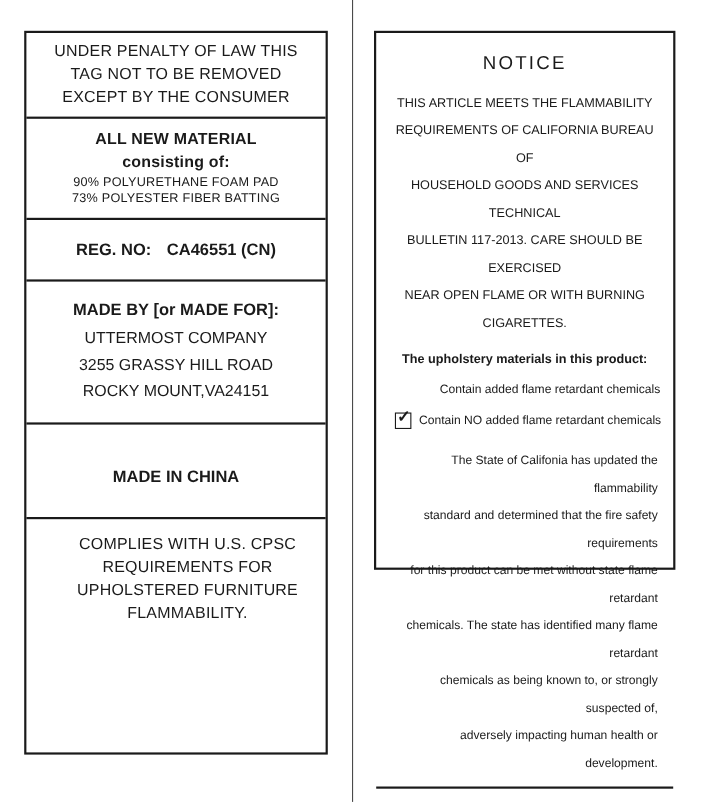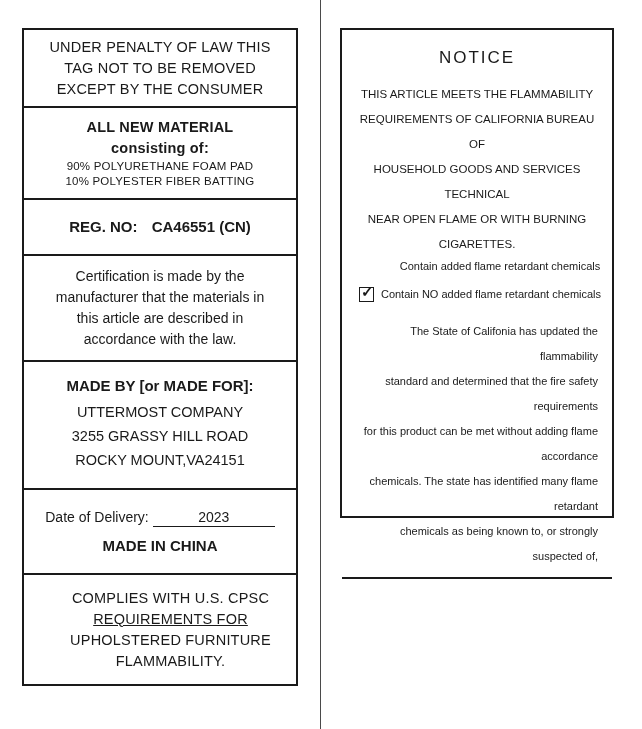--- a/index.html
+++ b/index.html
@@ -241,91 +241,84 @@
       <div class="sec sec-top">
         <div class="lbl-line">UNDER PENALTY OF LAW THIS</div>
         <div class="lbl-line">TAG NOT TO BE REMOVED</div>
         <div class="lbl-line">EXCEPT BY THE CONSUMER</div>
       </div>
 
       <div class="sec sec-material">
         <div class="lbl-line bold">ALL NEW MATERIAL</div>
         <div class="lbl-line bold">consisting of:</div>
         <div class="lbl-line small">90% POLYURETHANE FOAM PAD</div>
-        <div class="lbl-line small">10% POLYESTER FIBER BATTING</div>
+        <div class="lbl-line small">73% POLYESTER FIBER BATTING</div>
       </div>
 
       <div class="sec sec-reg">
         <div class="reg-row">
           <span>REG. NO:</span>
           <span class="reg-val">CA46551 (CN)</span>
         </div>
       </div>
 
-      <div class="sec sec-cert">
-        <div class="cert-text">Certification is made by the</div>
-        <div class="cert-text">manufacturer that the materials in</div>
-        <div class="cert-text">this article are described in</div>
-        <div class="cert-text">accordance with the law.</div>
-      </div>
 
       <div class="sec sec-madeby">
         <div class="madeby-title">MADE BY [or MADE FOR]:</div>
         <div class="madeby-line">UTTERMOST COMPANY</div>
         <div class="madeby-line">3255 GRASSY HILL ROAD</div>
         <div class="madeby-line">ROCKY MOUNT,VA24151</div>
       </div>
 
       <div class="sec sec-delivery">
-        <div class="delivery-row">
-          <span>Date of Delivery:</span>
-          <span class="delivery-value">2023</span>
-        </div>
         <div class="made-in">MADE IN CHINA</div>
       </div>
 
       <div class="sec sec-complies last">
         <div class="lbl-line">COMPLIES WITH U.S. CPSC</div>
-        <div class="lbl-line" style="font-size:14.5px;text-decoration:underline;">REQUIREMENTS FOR</div>
+        <div class="lbl-line" style="font-size:14.5px;">REQUIREMENTS FOR</div>
         <div class="lbl-line" style="font-size:14.5px;">UPHOLSTERED FURNITURE</div>
         <div class="lbl-line">FLAMMABILITY.</div>
       </div>
 
     </div>
   </div>
 
   <div class="panel right-panel">
     <div class="label-box right-label">
 
       <div class="rsec flex-fill">
         <div class="notice-title">NOTICE</div>
 
         <div class="notice-body">THIS ARTICLE MEETS THE FLAMMABILITY</div>
         <div class="notice-body">REQUIREMENTS OF CALIFORNIA BUREAU OF</div>
         <div class="notice-body">HOUSEHOLD GOODS AND SERVICES TECHNICAL</div>
+        <div class="notice-body">BULLETIN 117-2013. CARE SHOULD BE EXERCISED</div>
         <div class="notice-body">NEAR OPEN FLAME OR WITH BURNING CIGARETTES.</div>
 
+        <div class="upholstery-head">The upholstery materials in this product:</div>
 
         <div class="check-row unchecked">
           <span class="box"></span>
           <span>Contain added flame retardant chemicals</span>
         </div>
 
         <div class="check-row">
           <span class="box">
             <span class="tick">✓</span>
           </span>
           <span>Contain NO added flame retardant chemicals</span>
         </div>
 
         <div class="state-text" style="padding-bottom:0;">The State of Califonia has updated the flammability</div>
         <div class="state-text" style="padding:0 4px;">standard and determined that the fire safety requirements</div>
-        <div class="state-text" style="padding:0 4px;">for this product can be met without adding flame accordance</div>
+        <div class="state-text" style="padding:0 4px;">for this product can be met without state flame retardant</div>
         <div class="state-text" style="padding:0 4px;">chemicals. The state has identified many flame retardant</div>
         <div class="state-text" style="padding:0 4px;">chemicals as being known to, or strongly suspected of,</div>
+        <div class="state-text" style="padding:0 4px;">adversely impacting human health or development.</div>
       </div>
 
       <div class="rsec" style="border-top:2px solid #1a1a1a;">
         <div class="rcomplies" style="padding-bottom:4px;">
           
           
           
         </div>
       </div>
 

